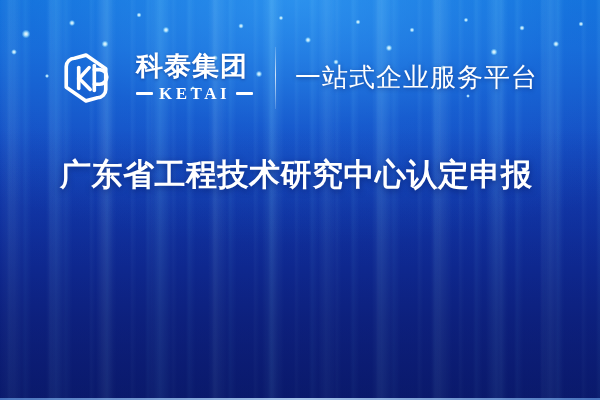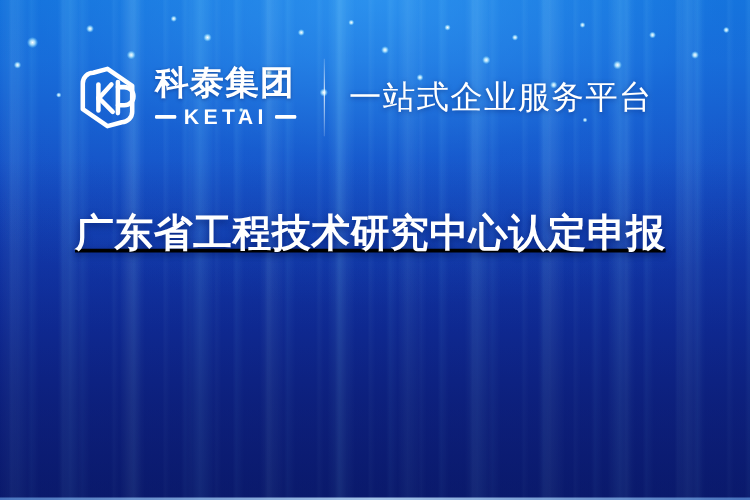--- a/index.html
+++ b/index.html
@@ -109,21 +109,21 @@
   
   #header {
     position:absolute;
     left:60px; top:42px;
     width:500px; height:72px;
     display:flex; align-items:center;
   }
 
   #logo-block { display:flex; align-items:center; }
   #logo-mark { width:52px; height:52px; flex:0 0 52px; }
-  #logo-text { margin-left:12px; }
+  #logo-text { margin-left:24px;font-family:Liberation Serif, serif; }
   #logo-cn {
     color:#ffffff;
     font-size:27px;
     font-weight:bold;
     letter-spacing:1px;
     line-height:1.05;
     white-space:nowrap;
     text-shadow:0 1px 3px rgba(0,20,90,.45);
   }
   #logo-en-row {
@@ -169,23 +169,22 @@
     letter-spacing:1px;
     line-height:1.2;
     margin-top:5px;
     white-space:nowrap;
     text-shadow:0 1px 4px rgba(0,25,95,.5);
   }
 
   
   #headline {
     position:absolute;
-    left:60px; top:164px;
+    left:60px; top:152px;
     width:500px;
-    text-decoration:underline;
   }
   .headline-line {
     color:#ffffff;
     font-size:31px;
     font-weight:bold;
     letter-spacing:0.5px;
     line-height:45px;
     white-space:nowrap;
     text-shadow:0 2px 6px rgba(2,18,86,.55);
   }

